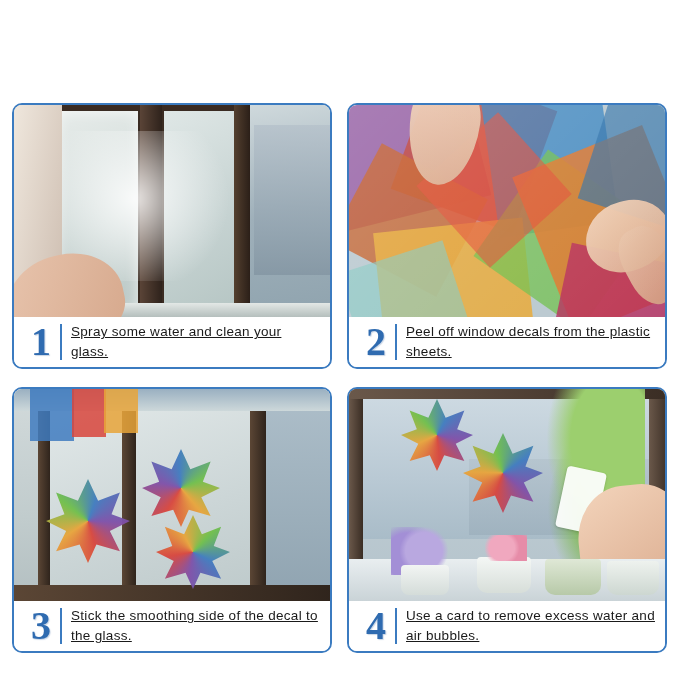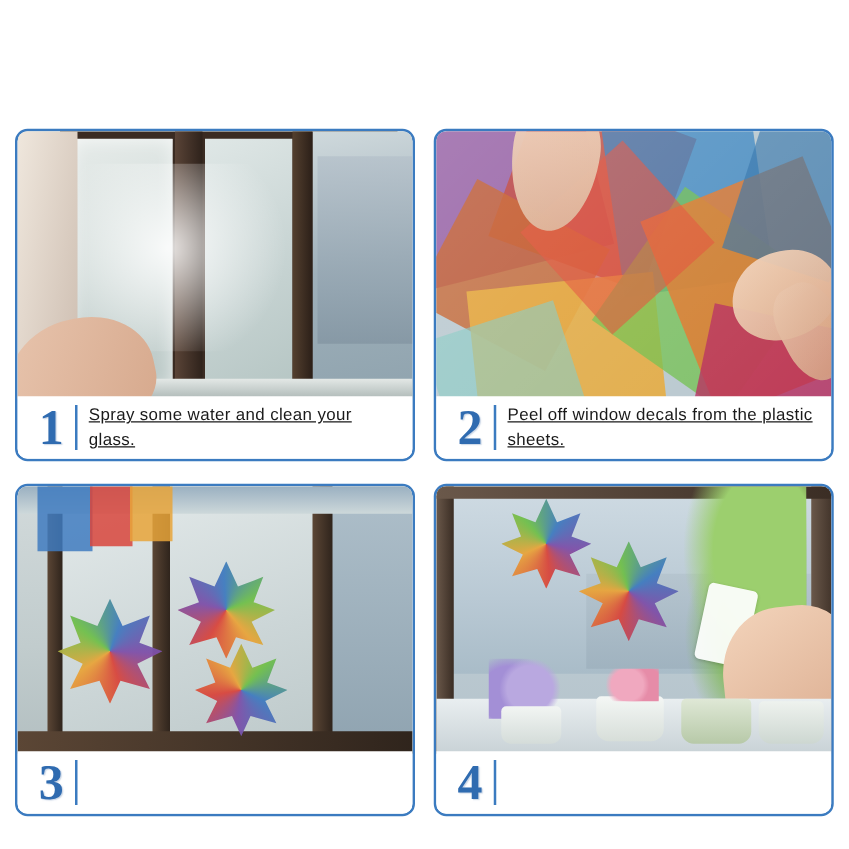--- a/index.html
+++ b/index.html
@@ -241,20 +241,21 @@
              clip-path: polygon(50% 0%,62% 26%,88% 16%,78% 42%,100% 50%,76% 62%,88% 86%,60% 78%,50% 100%,40% 78%,12% 86%,24% 62%,0% 50%,22% 42%,12% 16%,38% 26%);
              opacity:.95;"></div>
         <div class="leaf" style="left:142px;top:126px;width:74px;height:74px;
              background: conic-gradient(from 260deg,#d8453c,#e8a43a,#6fbf4a,#3f7bbf,#7e4fa8,#d8453c);
              clip-path: polygon(50% 0%,62% 26%,88% 16%,78% 42%,100% 50%,76% 62%,88% 86%,60% 78%,50% 100%,40% 78%,12% 86%,24% 62%,0% 50%,22% 42%,12% 16%,38% 26%);
              opacity:.95;"></div>
       </div>
       <div class="caption">
         <div class="step-num">3</div>
         <div class="divider"></div>
+        <div class="cap-text">Stick the smoothing side of the decal to the glass.</div>
       </div>
     </div>
 
     <div class="card">
       <div class="photo p4">
         <div class="sky"></div>
         <div class="city"></div>
         <div class="mull" style="left:0;top:0;width:14px;height:214px;"></div>
         <div class="mull" style="left:300px;top:0;width:20px;height:214px;"></div>
         <div class="mull" style="left:0;top:0;width:320px;height:10px;"></div>
@@ -290,17 +291,18 @@
              background: radial-gradient(circle at 40% 50%, #f0a8bf 0 45%, rgba(240,168,191,0) 62%),
                          radial-gradient(circle at 75% 55%, #e68ca8 0 42%, rgba(230,140,168,0) 60%);"></div>
         <div style="position:absolute;left:196px;top:170px;width:56px;height:36px;
              background:linear-gradient(180deg,#dfe8d6,#b7c9a8);border-radius:4px 4px 10px 10px;"></div>
         <div style="position:absolute;left:258px;top:172px;width:52px;height:34px;
              background:linear-gradient(180deg,#eef2ee,#cdd7d1);border-radius:4px 4px 10px 10px;"></div>
       </div>
       <div class="caption">
         <div class="step-num">4</div>
         <div class="divider"></div>
+        <div class="cap-text">Use a card to remove excess water and air bubbles.</div>
       </div>
     </div>
 
   </div>
 </div>
 
 </body></html>

